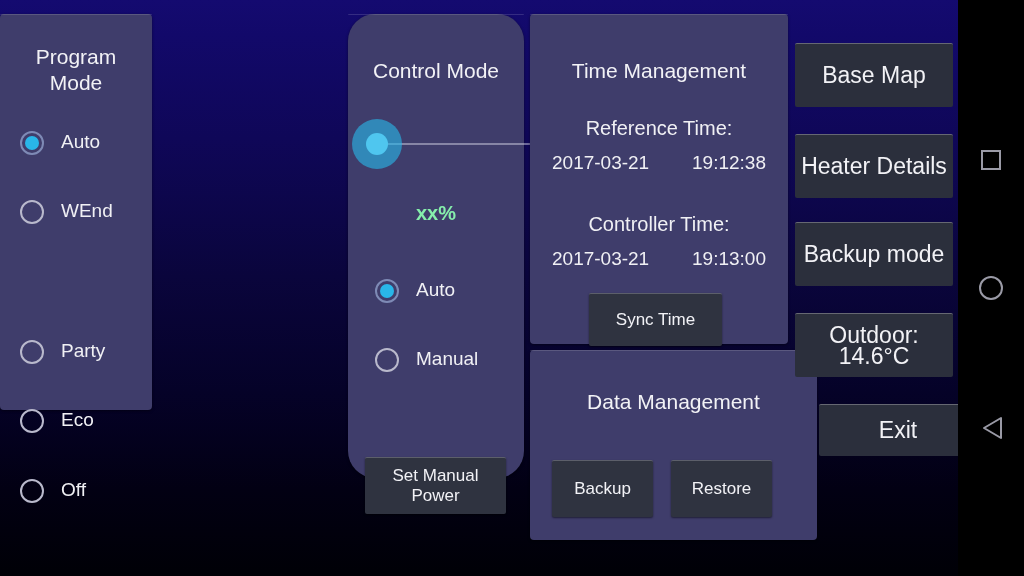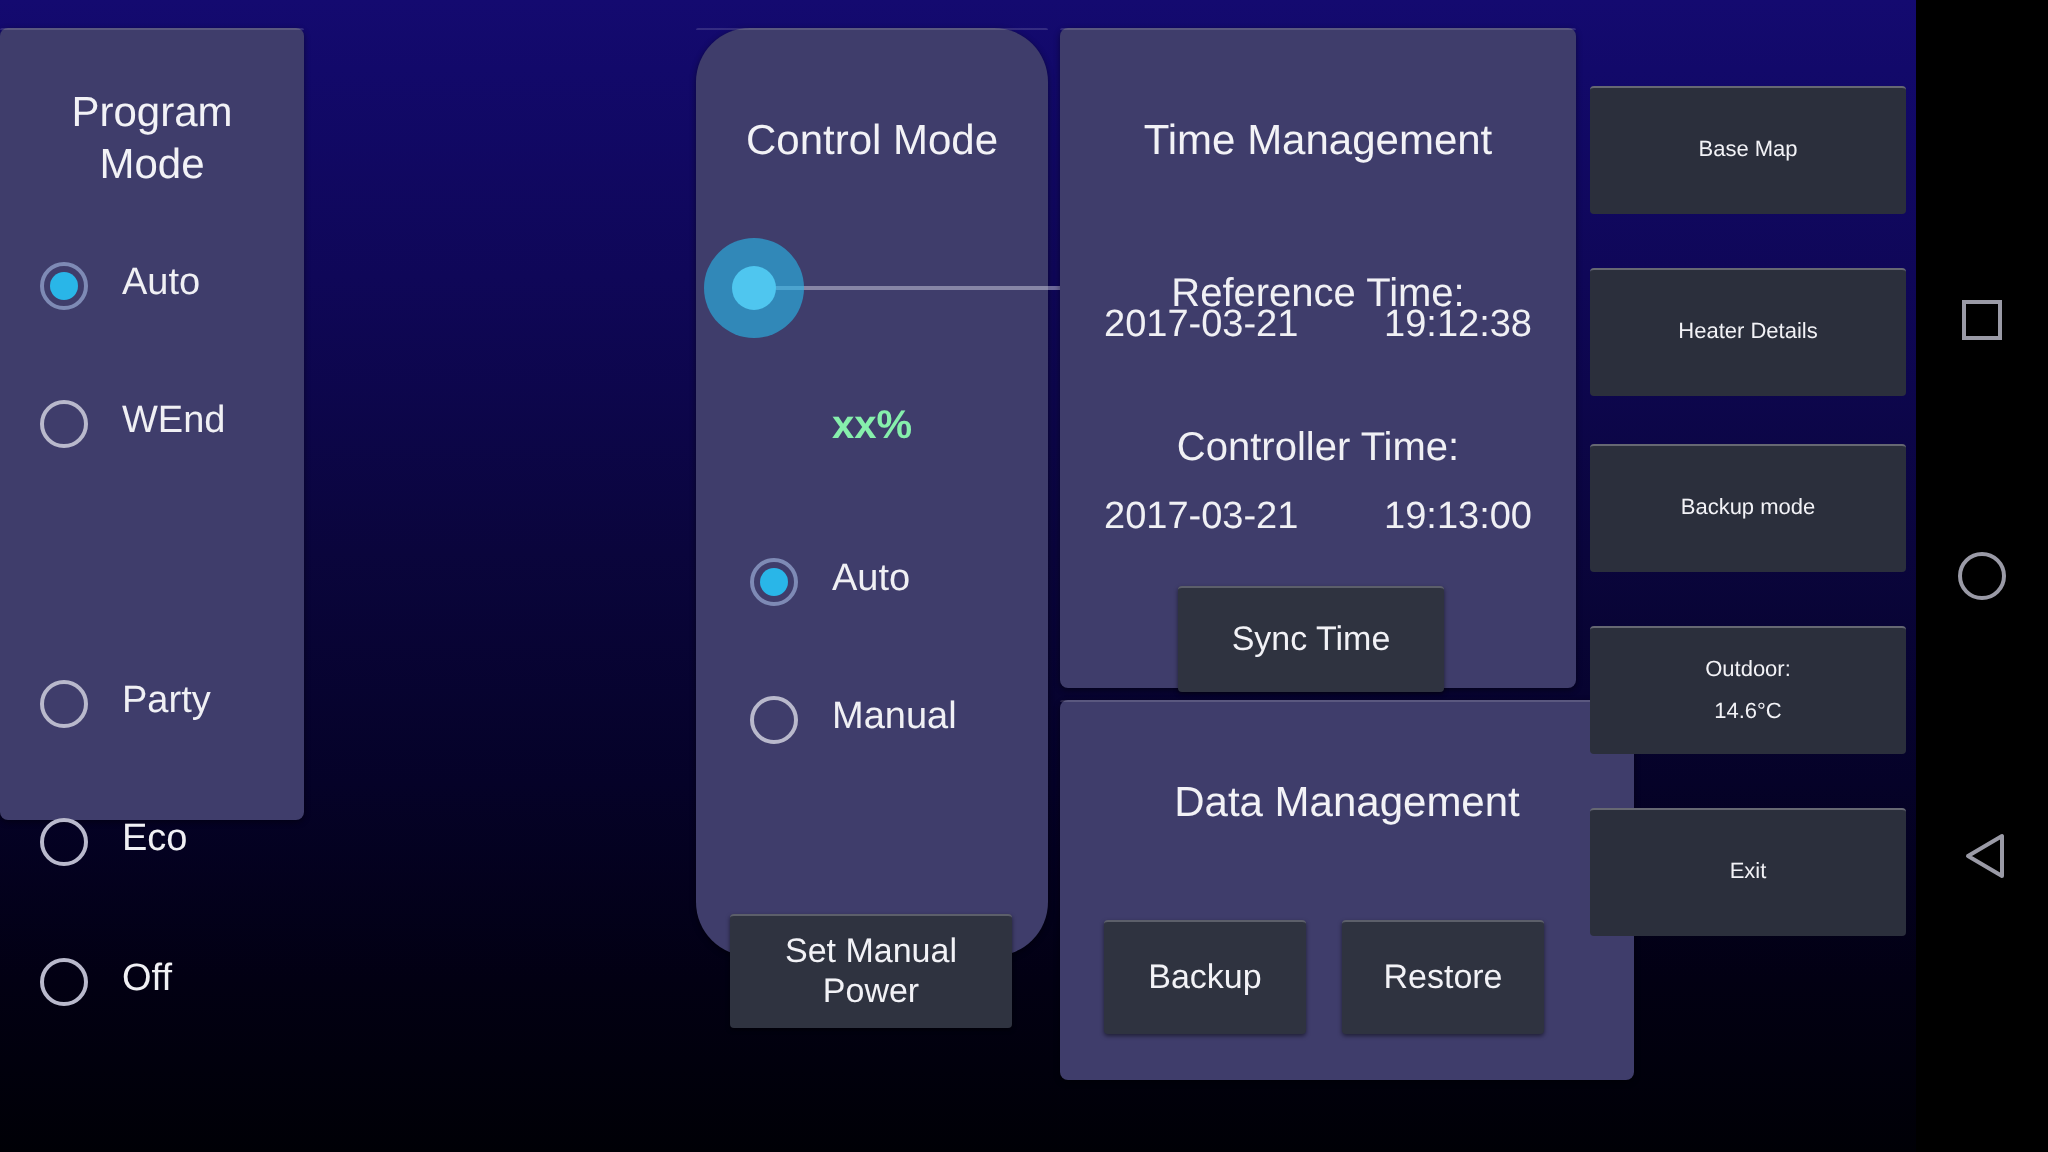--- a/index.html
+++ b/index.html
@@ -190,21 +190,21 @@
     height: 576px;
   }
   .side-btn {
     position: absolute;
     left: 0;
     width: 158px;
     background: #2b2f3c;
     border-top: 1px solid rgba(255,255,255,0.28);
     border-radius: 2px;
     color: #f2f2f6;
-    font-size: 11px;
+    font-size: 23px;
     line-height: 21px;
     text-align: center;
     display: flex;
     align-items: center;
     justify-content: center;
     box-sizing: border-box;
     cursor: pointer;
   }
 
   
@@ -312,21 +312,21 @@
       <div class="btn-dark" style="left:17px; top:443px; width:141px; height:57px; flex-direction:column;">
         <span>Set Manual</span>
         <span>Power</span>
       </div>
     </div>
 
     <div class="panel" style="left:530px; top:14px; width:258px; height:330px;">
 
       <div class="panel-title" style="top:44px;">Time Management</div>
 
-      <div class="tm-heading" style="top:103px;margin-top:19px;">Reference Time:</div>
+      <div class="tm-heading" style="top:103px;">Reference Time:</div>
       <div class="tm-row" style="left:22px; width:214px; top:138px;">
         <span>2017-03-21</span>
         <span>19:12:38</span>
       </div>
 
       <div class="tm-heading" style="top:199px;">Controller Time:</div>
       <div class="tm-row" style="left:22px; width:214px; top:234px;">
         <span>2017-03-21</span>
         <span>19:13:00</span>
       </div>
@@ -361,21 +361,21 @@
 
       <div class="side-btn" style="top:222px; height:64px;">
         <span>Backup mode</span>
       </div>
 
       <div class="side-btn" style="top:313px; height:64px; flex-direction:column;">
         <span>Outdoor:</span>
         <span>14.6°C</span>
       </div>
 
-      <div class="side-btn" style="top:404px; height:64px;">
+      <div class="side-btn" style="top:404px; height:52px;margin-left:24px;">
         <span>Exit</span>
       </div>
     </div>
 
   </div>
 
   <div id="navbar">
 
     <div class="nav-btn" style="top:127px;">
       <span class="nav-square"></span>

